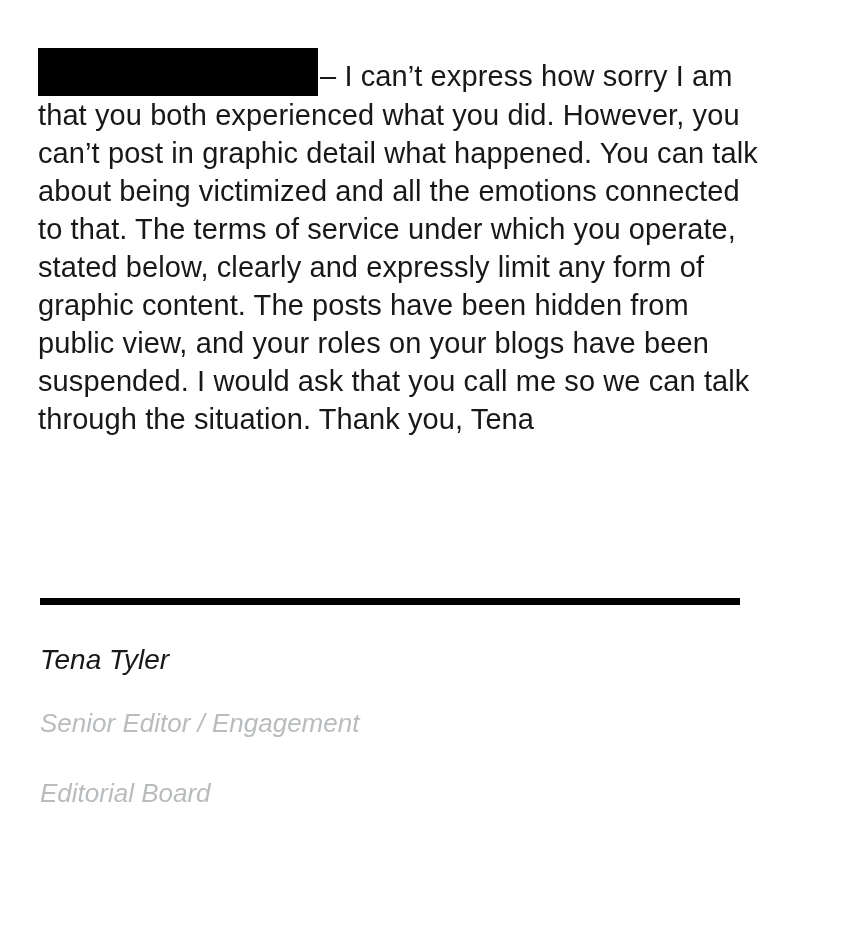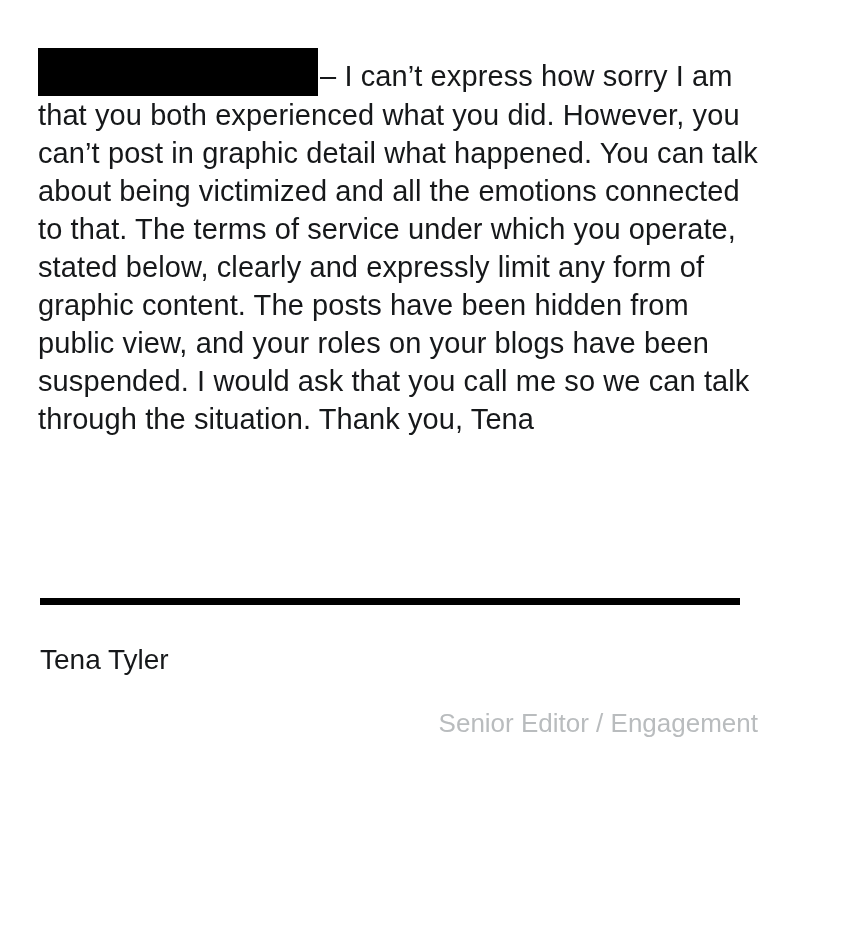--- a/index.html
+++ b/index.html
@@ -40,47 +40,48 @@
     margin-top: 160px;
     margin-left: 2px;
     margin-right: 18px;
     border: 0;
     border-top: 7px solid #000000;
     height: 0;
   }
   .signature {
     margin-top: 38px;
     margin-left: 2px;
+    font-style: italic;
   }
   .sig-name {
     font-size: 28px;
     line-height: 34px;
     color: #16181a;
     margin: 0 0 30px 0;
   }
   .sig-line {
     font-size: 26px;
     line-height: 32px;
     color: #b9bcbe;
     margin: 0 0 38px 0;
-    text-align: right;
   }
   .sig-line:last-child {
     margin-bottom: 0;
   }
 </style>
 </head>
 <body>
 
 <div class="page">
 
   <p class="message-body">
     <span class="redaction"></span><span>– I can’t express how sorry I am that you both experienced what you did. However, you can’t post in graphic detail what happened. You can talk about being victimized and all the emotions connected to that. The terms of service under which you operate, stated below, clearly and expressly limit any form of graphic content. The posts have been hidden from public view, and your roles on your blogs have been suspended. I would ask that you call me so we can talk through the situation. Thank you, Tena</span>
   </p>
 
   <hr class="divider">
 
   <div class="signature">
     <div class="sig-name">Tena Tyler</div>
     <div class="sig-line">Senior Editor / Engagement</div>
+    <div class="sig-line">Editorial Board</div>
   </div>
 
 </div>
 
 </body></html>

